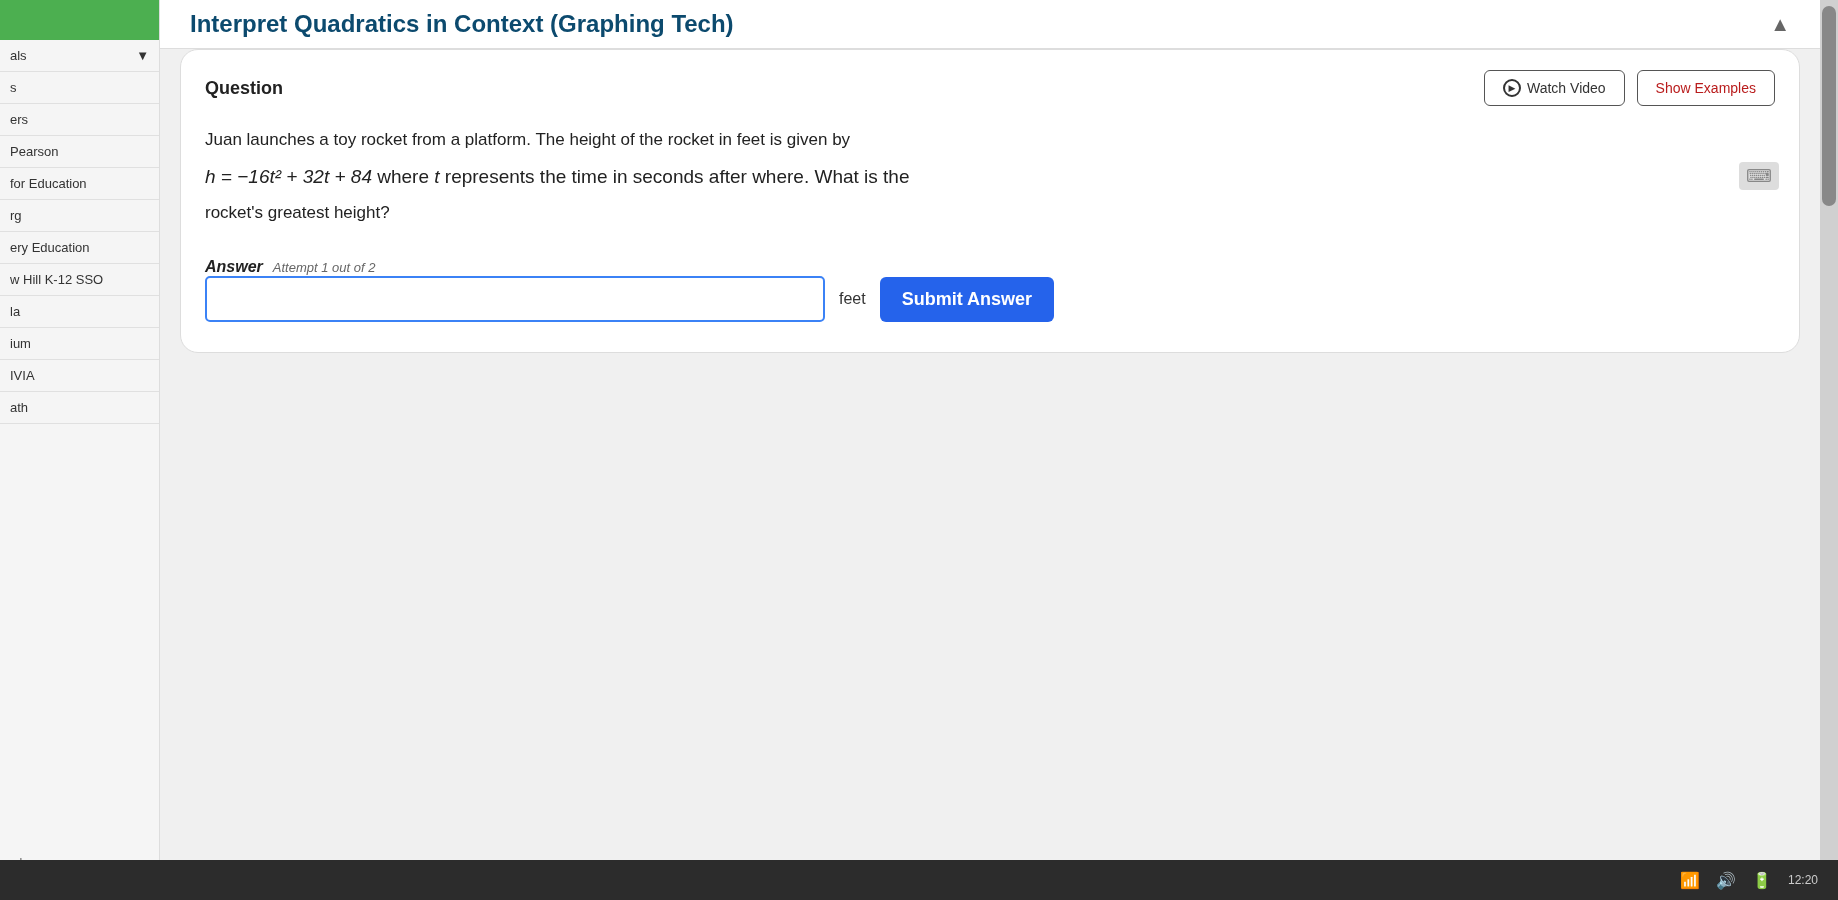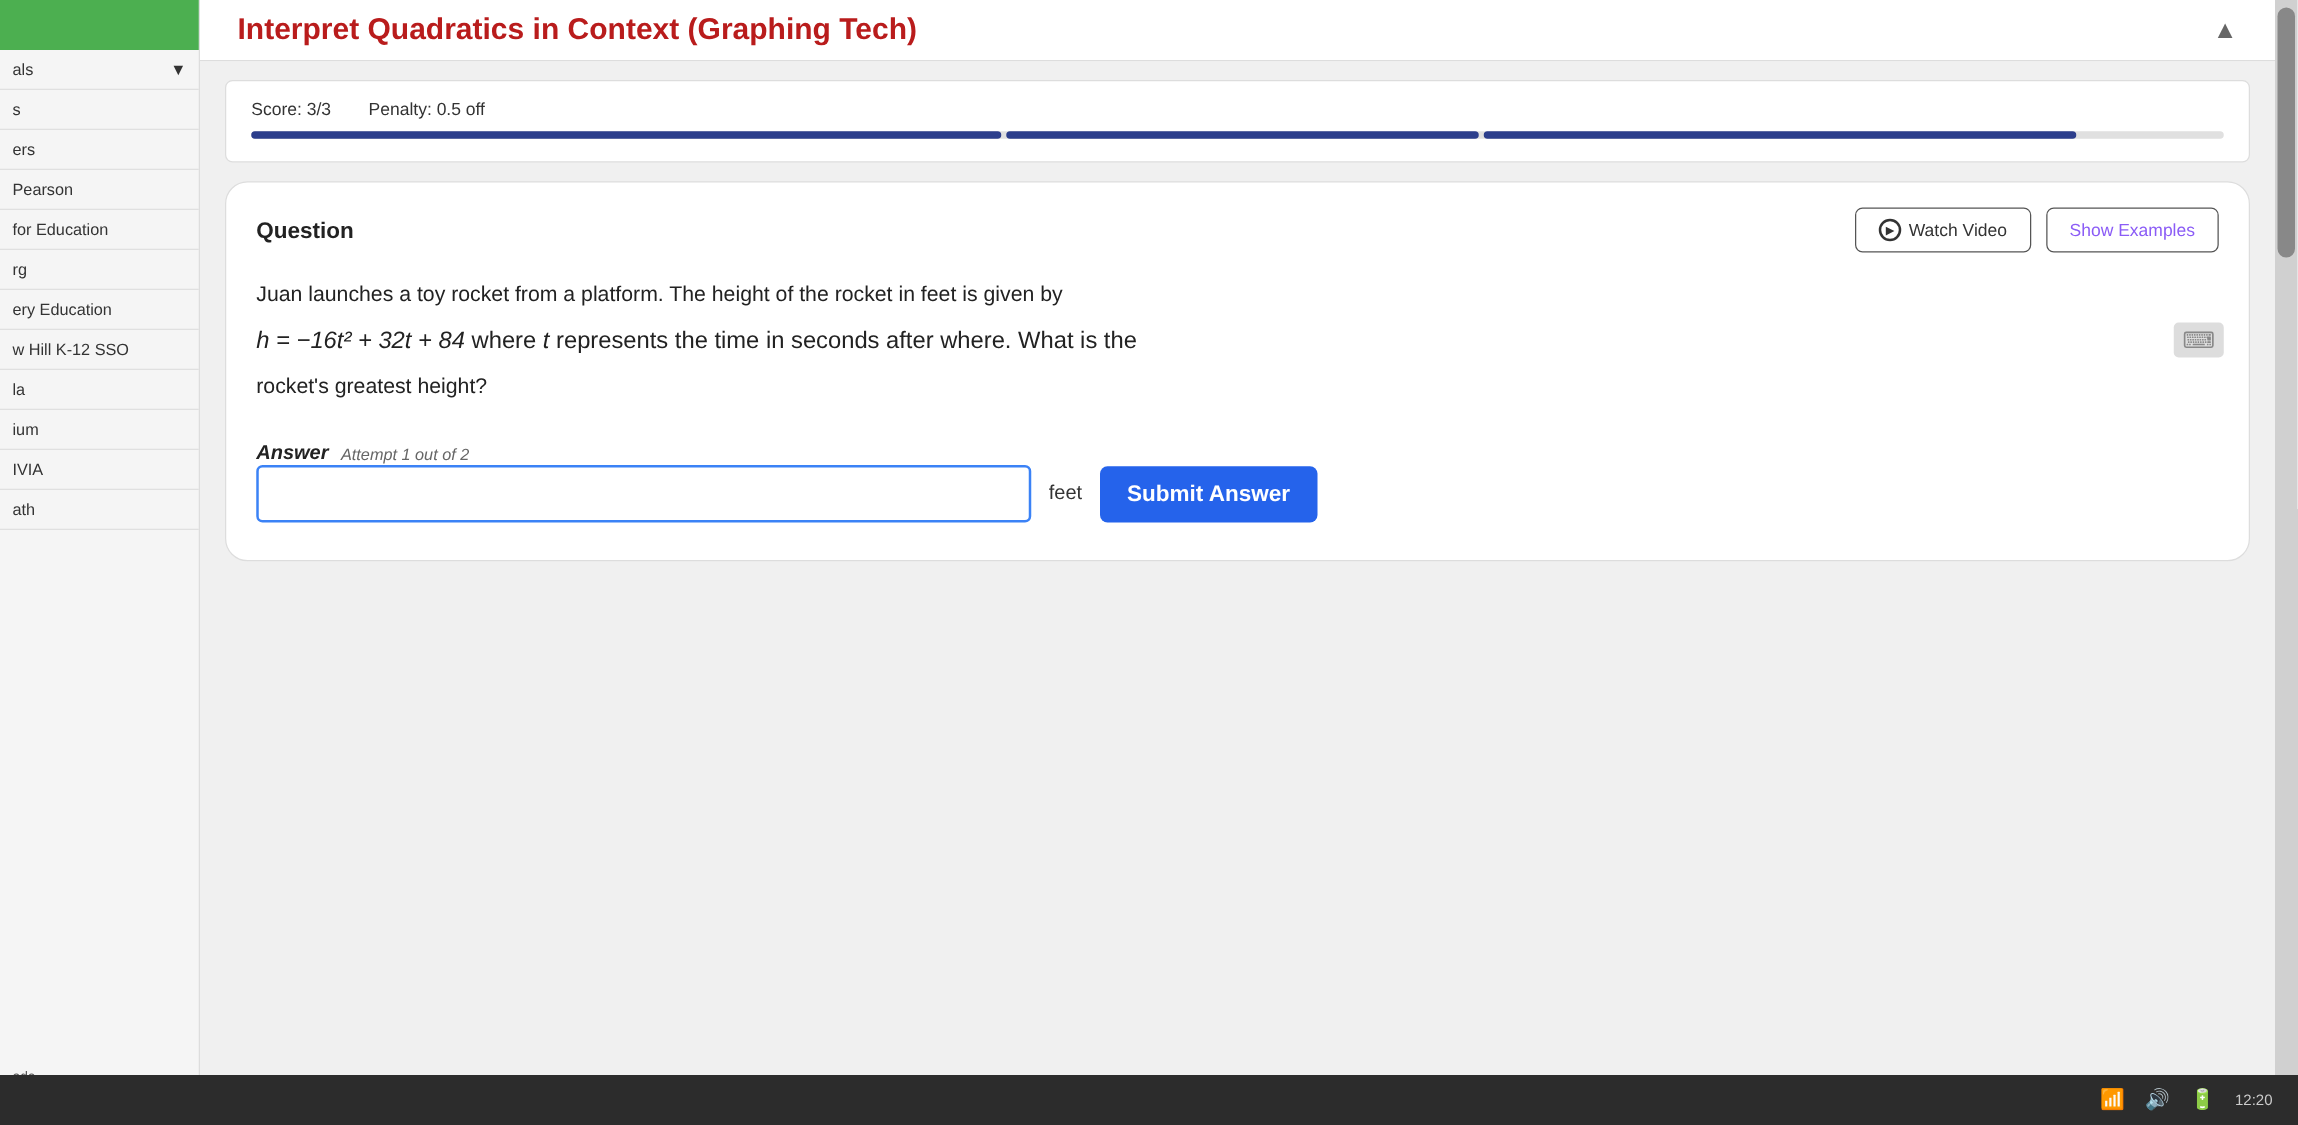--- a/index.html
+++ b/index.html
@@ -71,21 +71,21 @@
       padding: 10px 30px 0 30px;
       border-bottom: 1px solid #ddd;
       display: flex;
       align-items: center;
       justify-content: space-between;
     }
 
     .page-title {
       font-size: 24px;
       font-weight: bold;
-      color: #b91c1c;
+      color: #0c4a6e;
       padding-bottom: 10px;
     }
 
     .close-btn {
       font-size: 20px;
       color: #666;
       cursor: pointer;
       padding-bottom: 10px;
     }
 
@@ -175,21 +175,21 @@
       justify-content: center;
       font-size: 9px;
     }
 
     .show-examples-btn {
       padding: 8px 18px;
       border: 1.5px solid #555;
       border-radius: 6px;
       background: white;
       font-size: 14px;
-      color: #8b5cf6;
+      color: #b91c1c;
       cursor: pointer;
     }
 
     .question-text {
       font-size: 17px;
       color: #222;
       line-height: 1.7;
       margin-bottom: 30px;
     }
 
@@ -347,31 +347,20 @@
   </div>
 </div>
 
 <div class="main-content">
 
   <div class="page-title-bar">
     <h1 class="page-title">Interpret Quadratics in Context (Graphing Tech)</h1>
     <span class="close-btn">▲</span>
   </div>
 
-  <div class="score-area">
-    <div class="score-line">
-      <span class="score-label">Score: 3/3</span>
-      <span class="score-label">Penalty: 0.5 off</span>
-    </div>
-    <div class="progress-bar-container">
-      <div class="progress-segment" style="width: 38%;"></div>
-      <div class="progress-segment" style="width: 24%;"></div>
-      <div class="progress-segment" style="width: 30%;"></div>
-    </div>
-  </div>
 
   <div class="question-area" style="position: relative;">
 
     <div class="question-header">
       <span class="question-label">Question</span>
       <div class="question-buttons">
         <button class="watch-video-btn">
           <span class="play-icon">▶</span>
           <span>Watch Video</span>
         </button>

